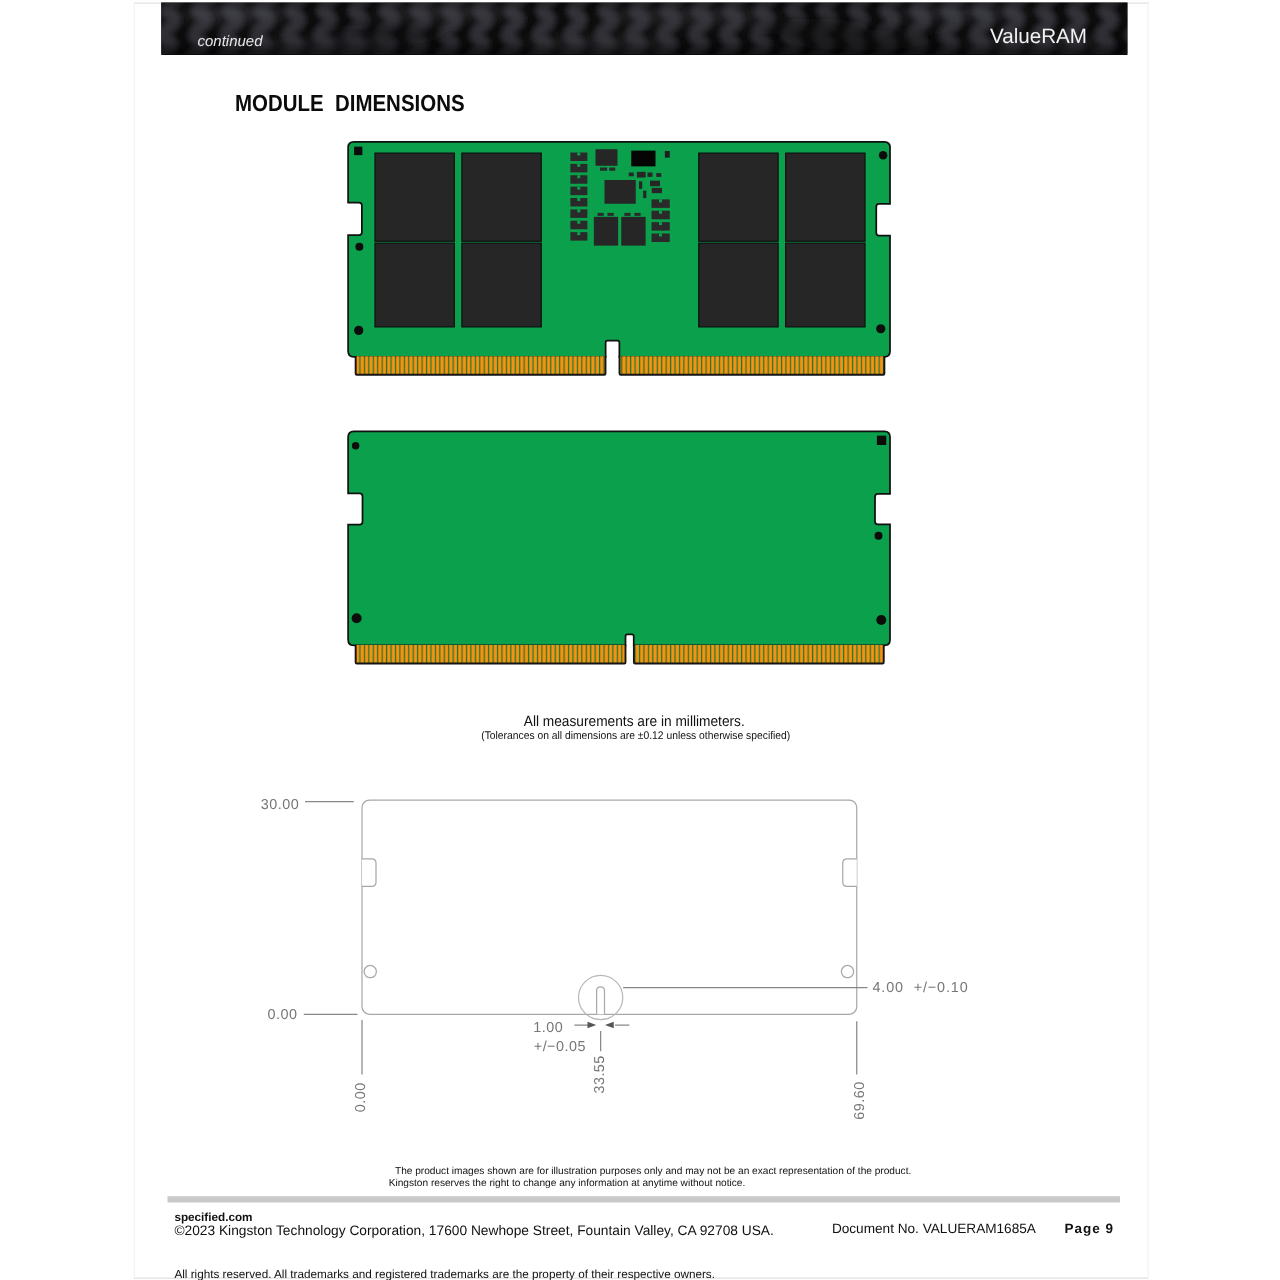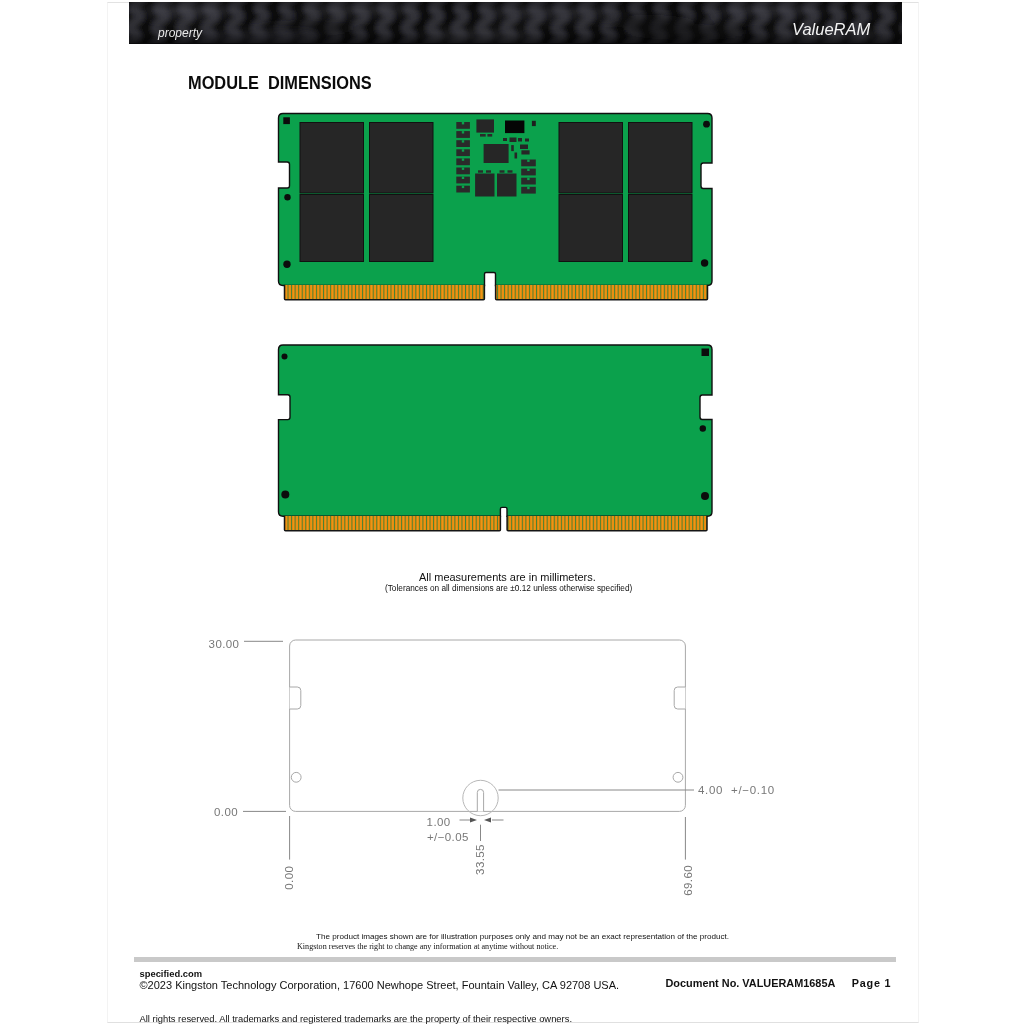--- a/index.html
+++ b/index.html
@@ -40,23 +40,23 @@
 <ellipse cx="180" cy="26" rx="50" ry="8" fill="#0a0a0c"></ellipse>
 <ellipse cx="120" cy="38" rx="70" ry="7" fill="#3e3e46"></ellipse>
 <ellipse cx="350" cy="36" rx="60" ry="7" fill="#44444c"></ellipse>
 <ellipse cx="560" cy="30" rx="65" ry="8" fill="#0a0a0c"></ellipse>
 <ellipse cx="700" cy="36" rx="60" ry="7" fill="#42424a"></ellipse>
 <ellipse cx="520" cy="20" rx="45" ry="7" fill="#0c0c0e"></ellipse>
 </g>
 <rect x="0" y="0" width="773" height="41" fill="url(#hdrshade)"></rect>
 </svg>
 
-<div class="abs" style="left:29px;top:24px;color:#e8e8e8;font-size:12px;font-style:italic;">property</div>
-
-<div class="abs" style="left:663px;top:18px;color:#f2f2f2;font-size:16.5px;font-style:italic;">ValueRAM</div>
+<div class="abs" style="left:29px;top:24px;color:#e8e8e8;font-size:12px;font-style:italic;">continued</div>
+
+<div class="abs" style="left:663px;top:18px;color:#f2f2f2;font-size:16.5px;">ValueRAM</div>
 </div>
 
 <div class="abs" style="left:188px;top:71.5px;color:#0b0b0b;font-size:18.6px;font-weight:bold;transform:scaleX(0.88);transform-origin:0 0;white-space:nowrap;">MODULE&nbsp;&nbsp;DIMENSIONS</div>
 
 <svg class="abs" style="left:274px;top:108px;" width="442" height="196" viewBox="274 108 442 196">
 <defs>
 <pattern id="pins" width="3.55" height="16" patternUnits="userSpaceOnUse">
 <rect width="3.55" height="16" fill="#0e8040"></rect>
 <rect x="0.75" width="2.8" height="16" fill="#f39414"></rect>
 <rect x="0.75" width="0.6" height="16" fill="#c87d08"></rect>
@@ -242,25 +242,25 @@
 <text x="480" y="859.5" transform="rotate(-90 480 859.5)" text-anchor="middle" dominant-baseline="central">33.55</text>
 
 <text x="289" y="877.7" transform="rotate(-90 289 877.7)" text-anchor="middle" dominant-baseline="central">0.00</text>
 
 <text x="687.9" y="880.4" transform="rotate(-90 687.9 880.4)" text-anchor="middle" dominant-baseline="central">69.60</text>
 </g>
 </svg>
 
 <div class="abs" style="left:316px;top:931.5px;font-size:8.1px;color:#111;">The product images shown are for illustration purposes only and may not be an exact representation of the product.</div>
 
-<div class="abs" style="left:297px;top:942px;font-size:8.1px;color:#111;font-family:Liberation Serif, serif;">Kingston reserves the right to change any information at anytime without notice.</div>
+<div class="abs" style="left:311px;top:942px;font-size:8.1px;color:#111;">Kingston reserves the right to change any information at anytime without notice.</div>
 
 <div class="abs" style="left:134px;top:957px;width:762px;height:5px;background:#c9c9c9;"></div>
 
 <div class="abs" style="left:139.5px;top:967.5px;font-size:9.4px;font-weight:bold;color:#111;">specified.com</div>
 
 <div class="abs" style="left:139.5px;top:979px;font-size:11px;color:#111;">©2023 Kingston Technology Corporation, 17600 Newhope Street, Fountain Valley, CA 92708 USA.</div>
 
 <div class="abs" style="left:139.5px;top:990.5px;font-size:9.4px;color:#111;margin-top:22px;">All rights reserved. All trademarks and registered trademarks are the property of their respective owners.</div>
 
-<div class="abs" style="left:665.5px;top:977px;font-size:10.9px;font-weight:bold;color:#111;">Document No. VALUERAM1685A</div>
-
-<div class="abs" style="left:851.7px;top:977px;font-size:10.8px;letter-spacing:0.8px;font-weight:bold;color:#111;">Page 1</div>
+<div class="abs" style="left:665.5px;top:977px;font-size:10.9px;font-weight:normal;color:#111;">Document No. VALUERAM1685A</div>
+
+<div class="abs" style="left:851.7px;top:977px;font-size:10.8px;letter-spacing:0.8px;font-weight:bold;color:#111;">Page 9</div>
 
 </body></html>

